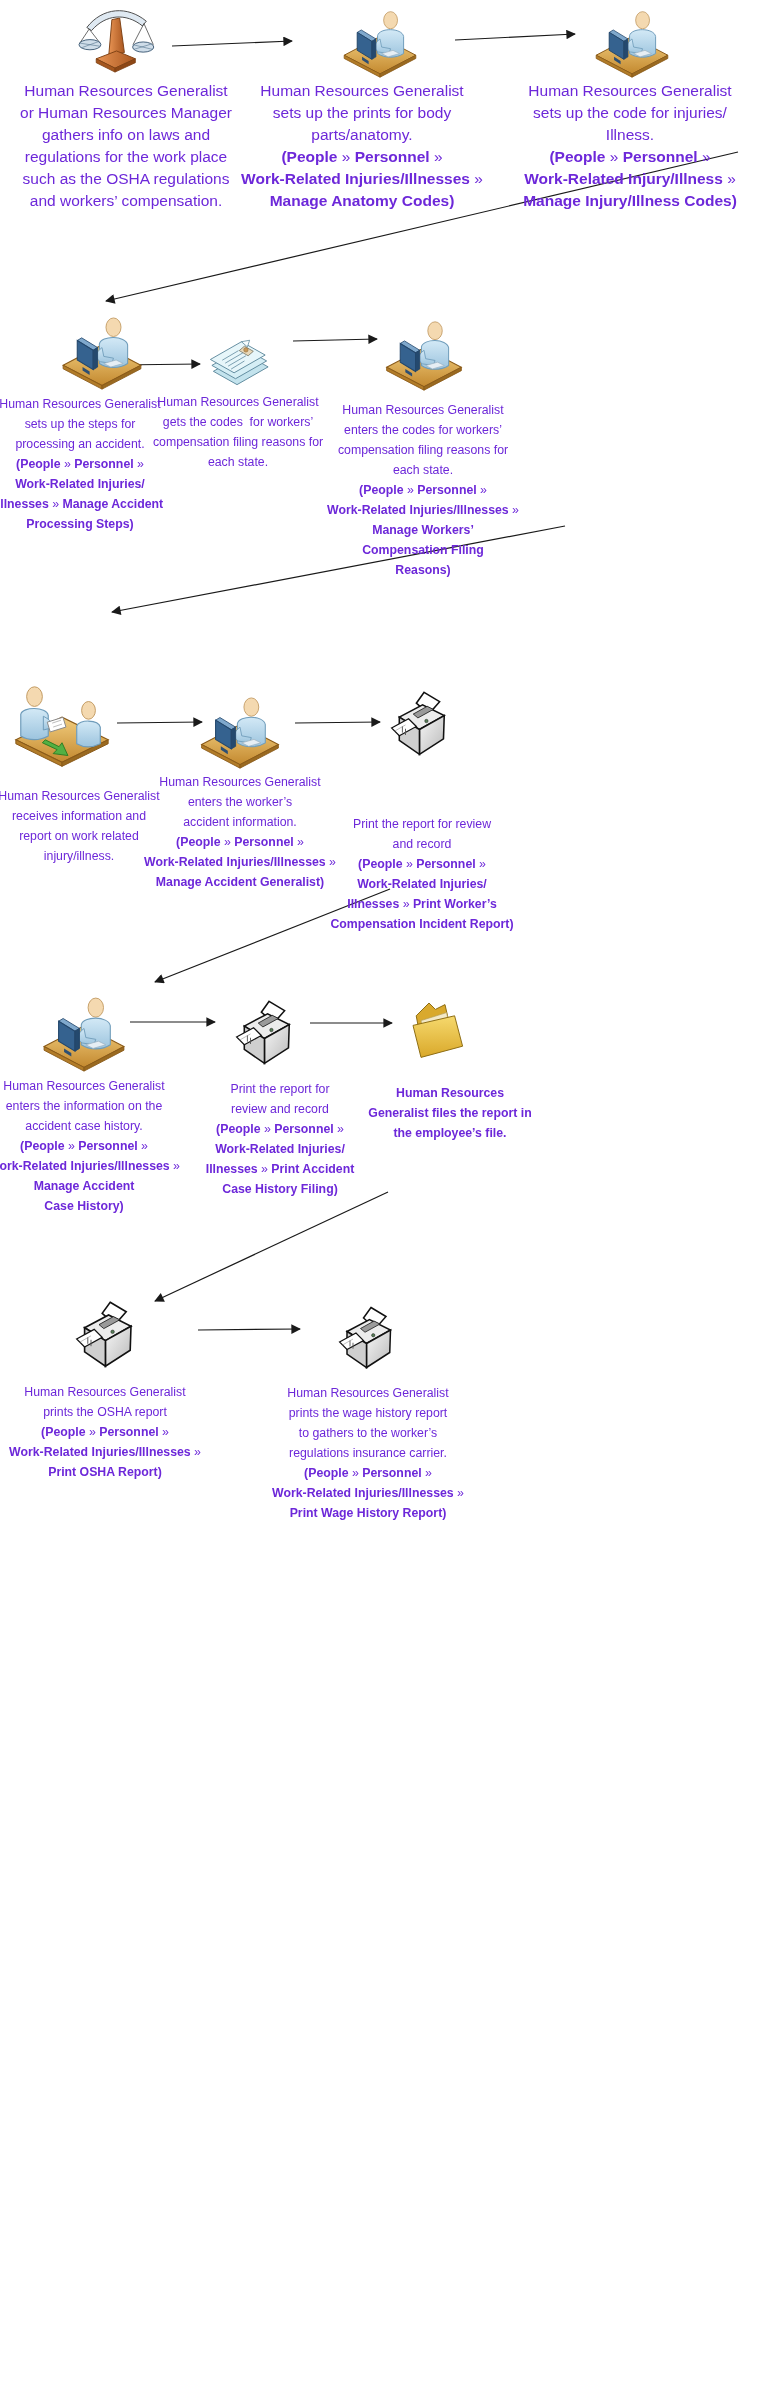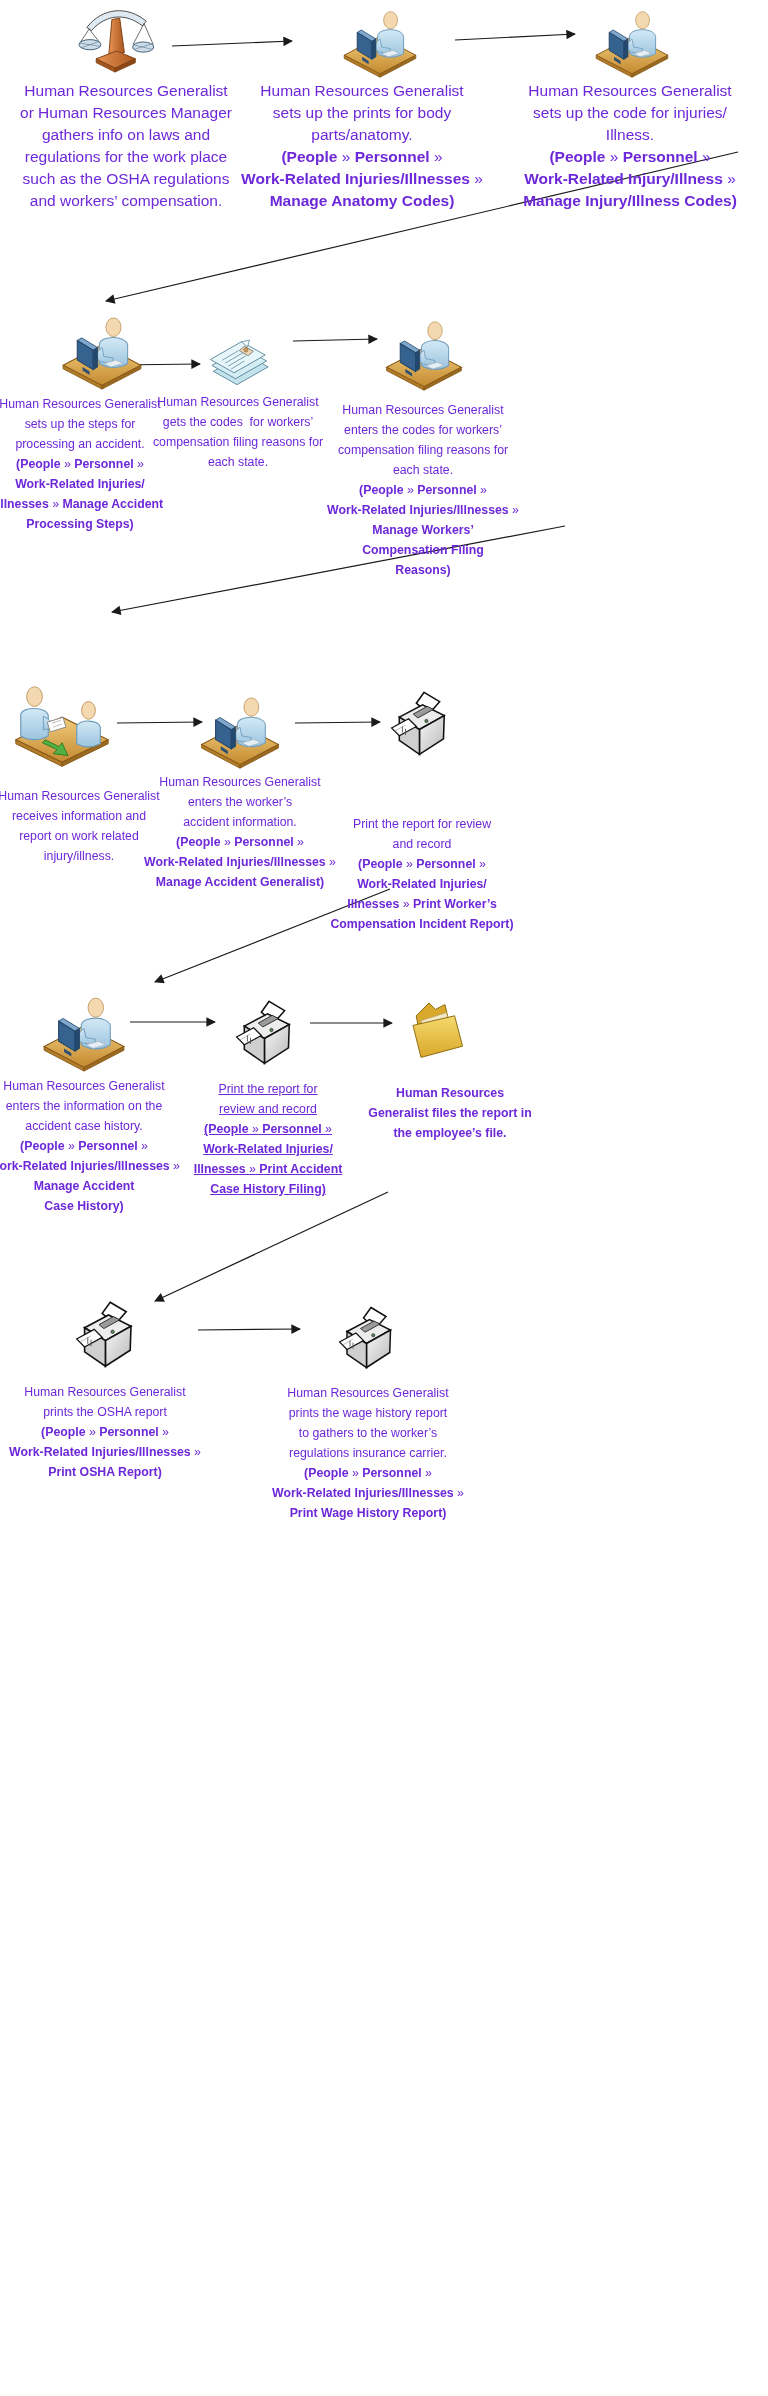--- a/index.html
+++ b/index.html
@@ -266,21 +266,21 @@
         <div class="line b">(People <span class="sep">»</span> Personnel <span class="sep">»</span></div>
         <div class="line b">Work-Related Injuries/Illnesses <span class="sep">»</span></div>
         <div class="line b">Manage Accident</div>
         <div class="line b">Case History)</div>
       </div>
     </div>
     <div class="node">
       <div class="icon" style="left: 266px; top: 998px; width: 62px; height: 78px;"><svg width="62" height="78">
           <use href="#sym-printer" width="62" height="78"></use>
         </svg></div>
-      <div class="nodetext sm" style="left: 268px; top: 1079px; text-decoration: underline;">
+      <div class="nodetext sm" style="left: 280px; top: 1079px;">
         <div class="line">Print the report for</div>
         <div class="line">review and record</div>
         <div class="line b">(People <span class="sep">»</span> Personnel <span class="sep">»</span></div>
         <div class="line b">Work-Related Injuries/</div>
         <div class="line b">Illnesses <span class="sep">»</span> Print Accident</div>
         <div class="line b">Case History Filing)</div>
       </div>
     </div>
     <div class="node">
       <div class="icon" style="left: 437px; top: 998px; width: 64px; height: 74px;"><svg width="64" height="74">

